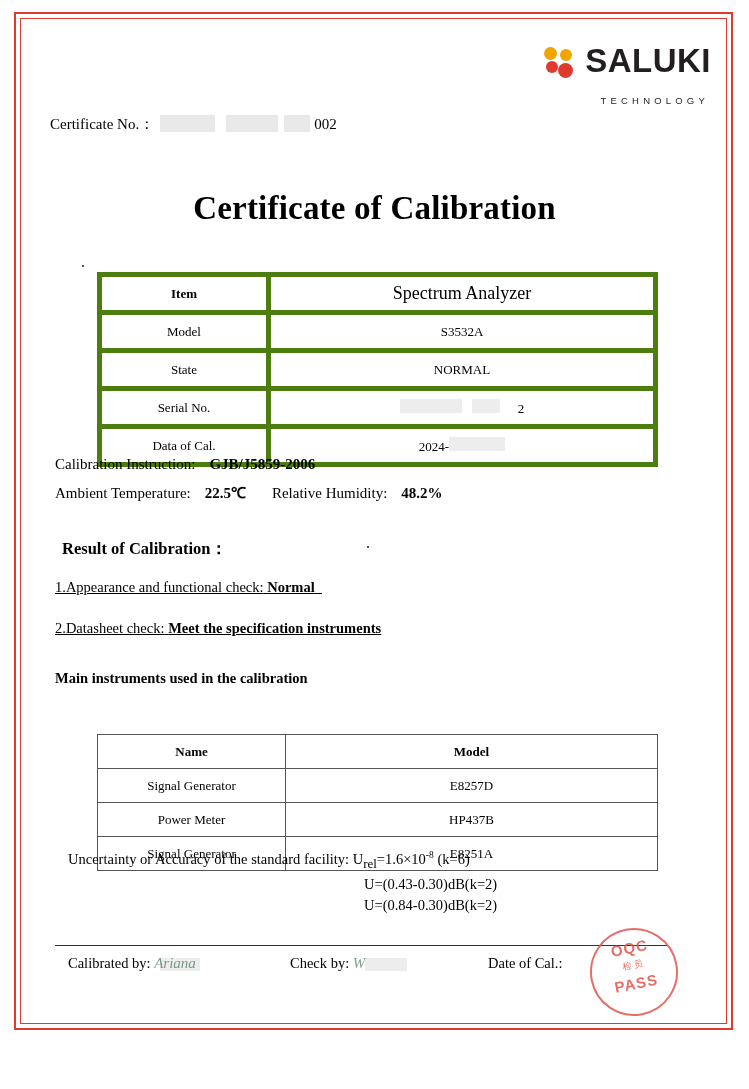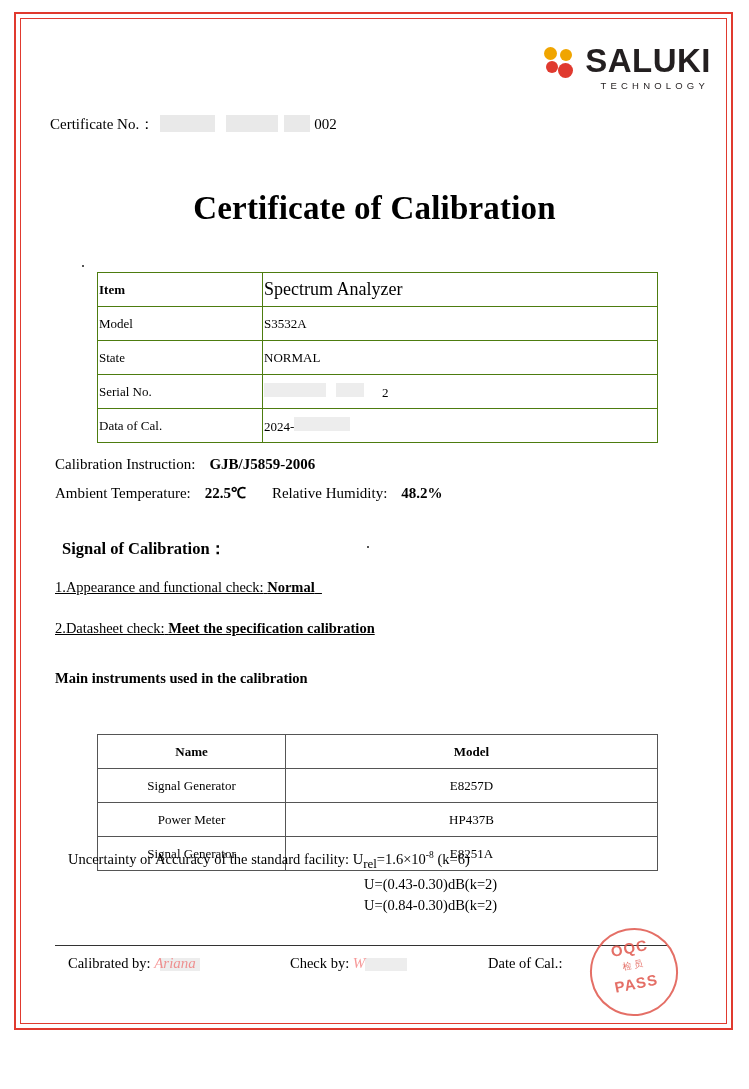--- a/index.html
+++ b/index.html
@@ -74,21 +74,21 @@
     font-weight: bold;
     font-size: 33px;
     letter-spacing: 0.5px;
     color: #231f20;
   }
   .logo-sub {
     font-family: "Liberation Sans", sans-serif;
     font-size: 9.5px;
     letter-spacing: 4.2px;
     color: #231f20;
-    margin-top: 4px;
+    margin-top: 19px;
     text-align: right;
     padding-right: 2px;
   }
 
   
   .cert-no {
     position: absolute;
     left: 50px;
     top: 115px;
     font-size: 15px;
@@ -125,23 +125,23 @@
   
   table.info {
     position: absolute;
     left: 97px;
     top: 272px;
     width: 561px;
     border-collapse: collapse;
     font-size: 13px;
   }
   table.info td {
-    border: 1px solid #4d7c0f;
+    border: 5px solid #4d7c0f;
     height: 31px;
-    text-align: left;
+    text-align: center;
     vertical-align: middle;
   }
   table.info td.label {
     width: 162px;
   }
   table.info tr:first-child td {
     font-weight: bold;
   }
   table.info tr:first-child td.value {
     font-weight: normal;
@@ -267,21 +267,21 @@
     top: 955px;
     font-size: 14.5px;
   }
   .sig-cal { left: 68px; }
   .sig-check { left: 290px; }
   .sig-date { left: 488px; }
 
   .handwrite {
     font-family: "Liberation Serif", serif;
     font-style: italic;
-    color: #ef4444;
+    color: #14532d;
     opacity: 0.55;
     font-size: 15px;
   }
   .blur-mark {
     display: inline-block;
     background: #ededed;
     height: 13px;
     vertical-align: middle;
   }
 
@@ -383,30 +383,30 @@
     </tbody>
       </table>
 
     <div class="line line-cal-inst">
       <span>Calibration Instruction:</span><span class="gap-sm"></span><b>GJB/J5859-2006</b>
     </div>
     <div class="line line-ambient">
       <span>Ambient Temperature:</span><span class="gap-sm"></span><b>22.5℃</b><span class="gap-md"></span><span>Relative Humidity:</span><span class="gap-sm"></span><b>48.2%</b>
     </div>
 
-    <div class="result-heading">Signal of Calibration：</div>
+    <div class="result-heading">Result of Calibration：</div>
     <div class="stray-dot"></div>
 
     <div class="result-1">
       <span>1.Appearance and functional check:</span>
       <b>Normal</b>&nbsp;&nbsp;
     </div>
     <div class="result-2">
       <span>2.Datasheet check:</span>
-      <b>Meet the specification calibration</b>
+      <b>Meet the specification instruments</b>
     </div>
 
     <div class="main-inst">Main instruments used in the calibration</div>
 
     <table class="instruments">
       <thead>
         <tr>
           <th class="name">Name</th>
           <th>Model</th>
         </tr>

